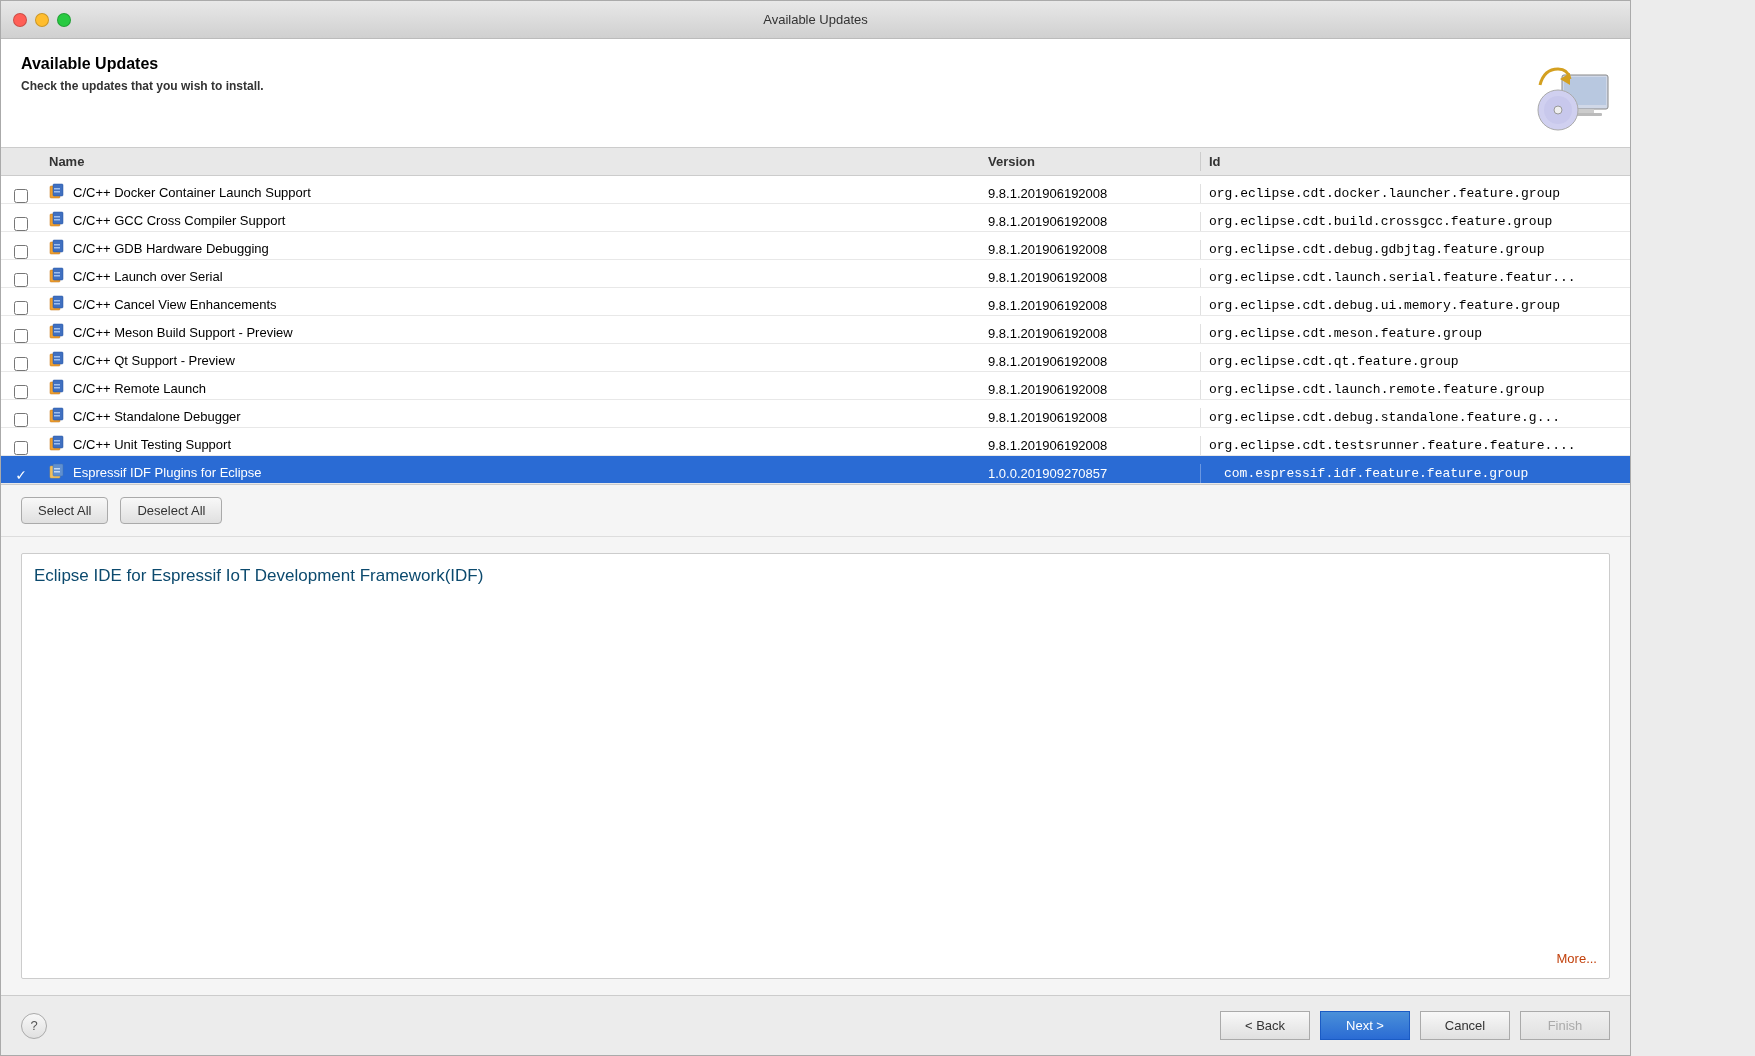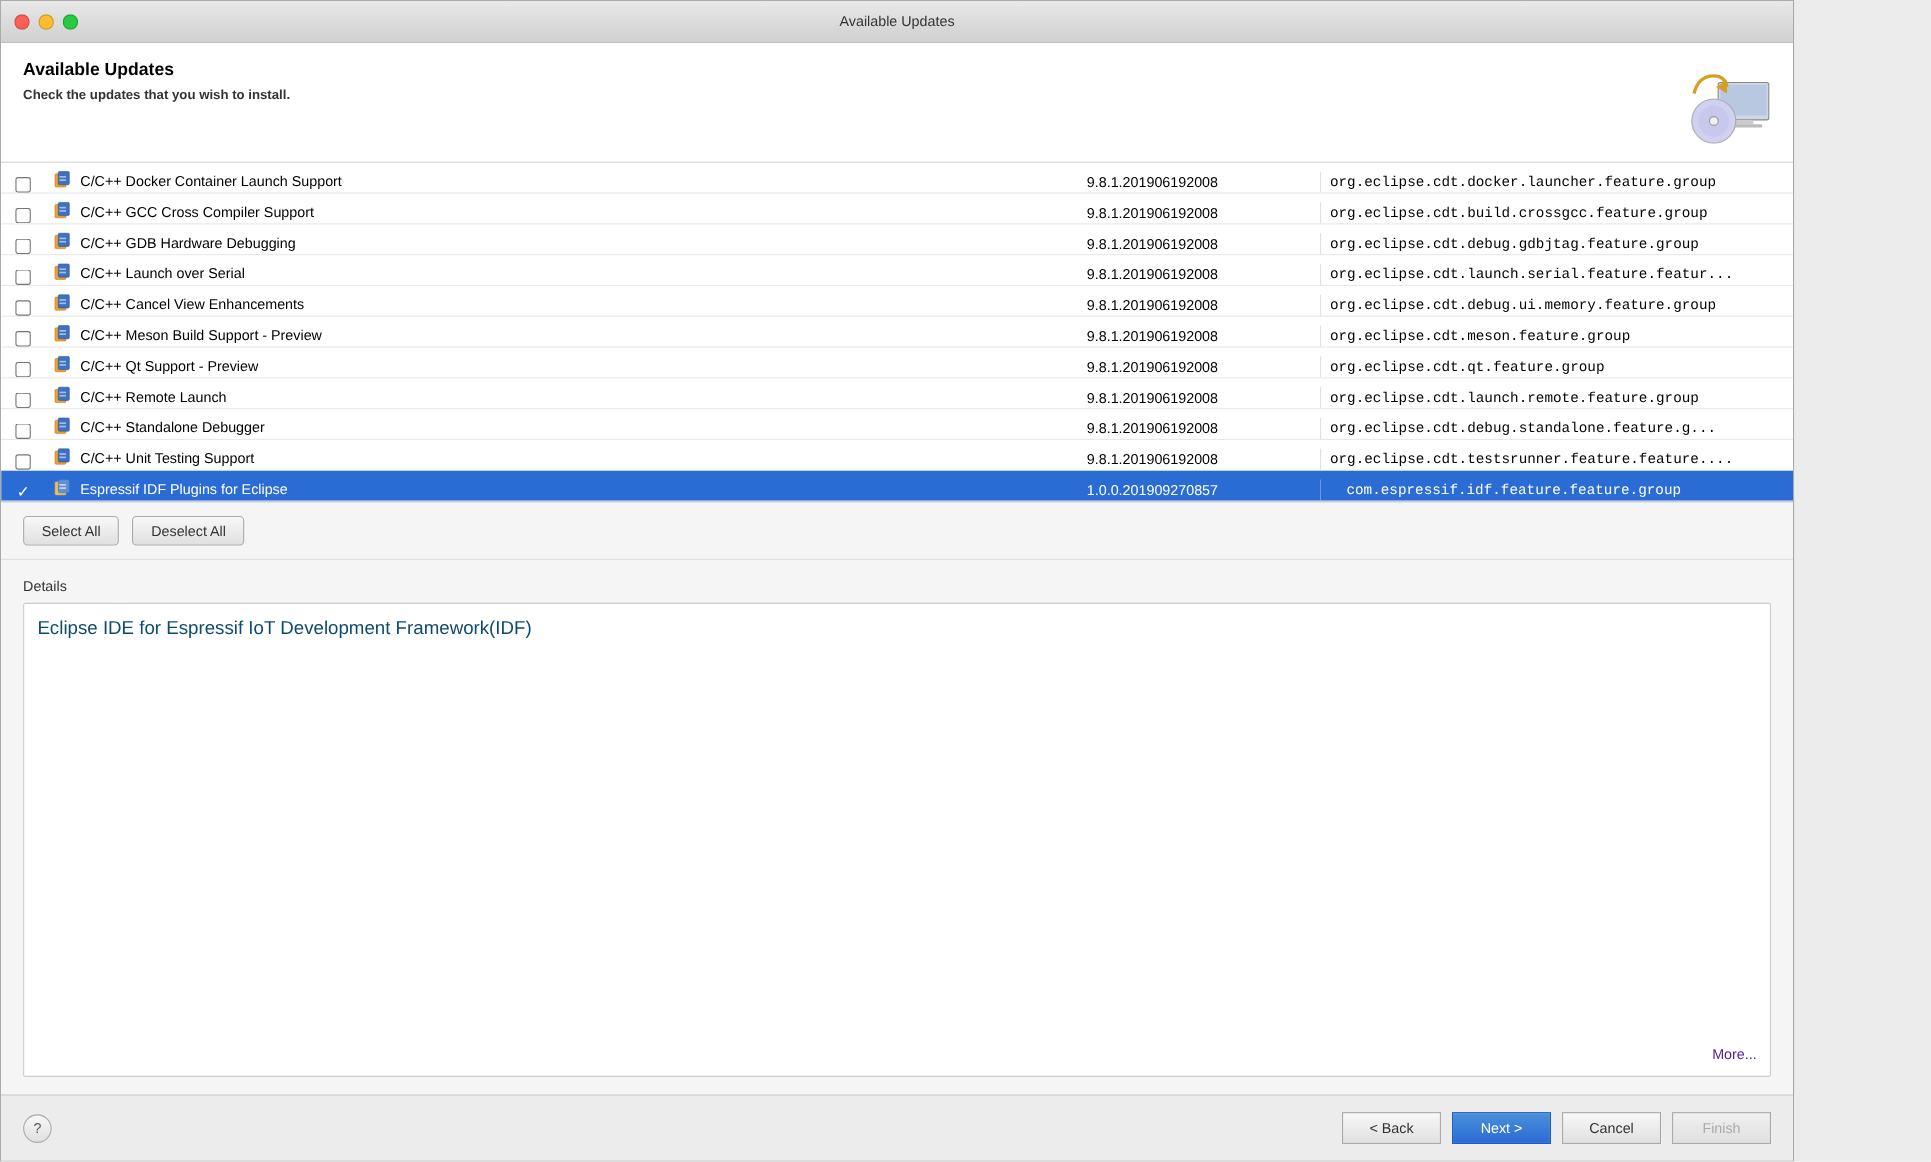--- a/index.html
+++ b/index.html
@@ -216,21 +216,21 @@
     }
     .details-text {
       font-size: 17px;
       color: #0c4a6e;
     }
     .more-link {
       position: absolute;
       bottom: 12px;
       right: 12px;
       font-size: 13px;
-      color: #4c1d95;
+      color: #c2410c;
       cursor: pointer;
       text-decoration: none;
     }
 
     
     .bottom-bar {
       height: 60px;
       background: #ececec;
       border-top: 1px solid #ccc;
       display: flex;
@@ -320,20 +320,26 @@
         <path d="M10 30 Q14 14 28 14 Q38 14 40 24" stroke="#d4a020" stroke-width="3" fill="none"></path>
         <polygon points="40,18 40,30 30,24" fill="#d4a020"></polygon>
       </svg>
     </div>
   </div>
 
   <div class="main-content">
 
     <div class="table-container">
 
+      <div class="table-header">
+        <div class="col-check"></div>
+        <div class="col-name">Name</div>
+        <div class="col-version">Version</div>
+        <div class="col-id">Id</div>
+      </div>
 
       <div class="table-scroll">
 
         <div class="table-row">
           <div class="row-check">
             <input type="checkbox" style="">
           </div>
           <div class="row-name-cell">
             <span class="plugin-icon">
               <svg width="18" height="18" viewBox="0 0 18 18">
@@ -540,21 +546,20 @@
         </div>
       </div>
     </div>
 
     <div class="buttons-row">
       <button class="btn">Select All</button>
       <button class="btn">Deselect All</button>
     </div>
 
     <div class="details-section">
-      <div class="details-label">Details</div>
       <div class="details-box">
         <div class="details-text">Eclipse IDE for Espressif IoT Development Framework(IDF)</div>
         <a class="more-link" href="#">More...</a>
       </div>
     </div>
 
   </div>
 
   <div class="bottom-bar">
     <div class="bottom-left">

